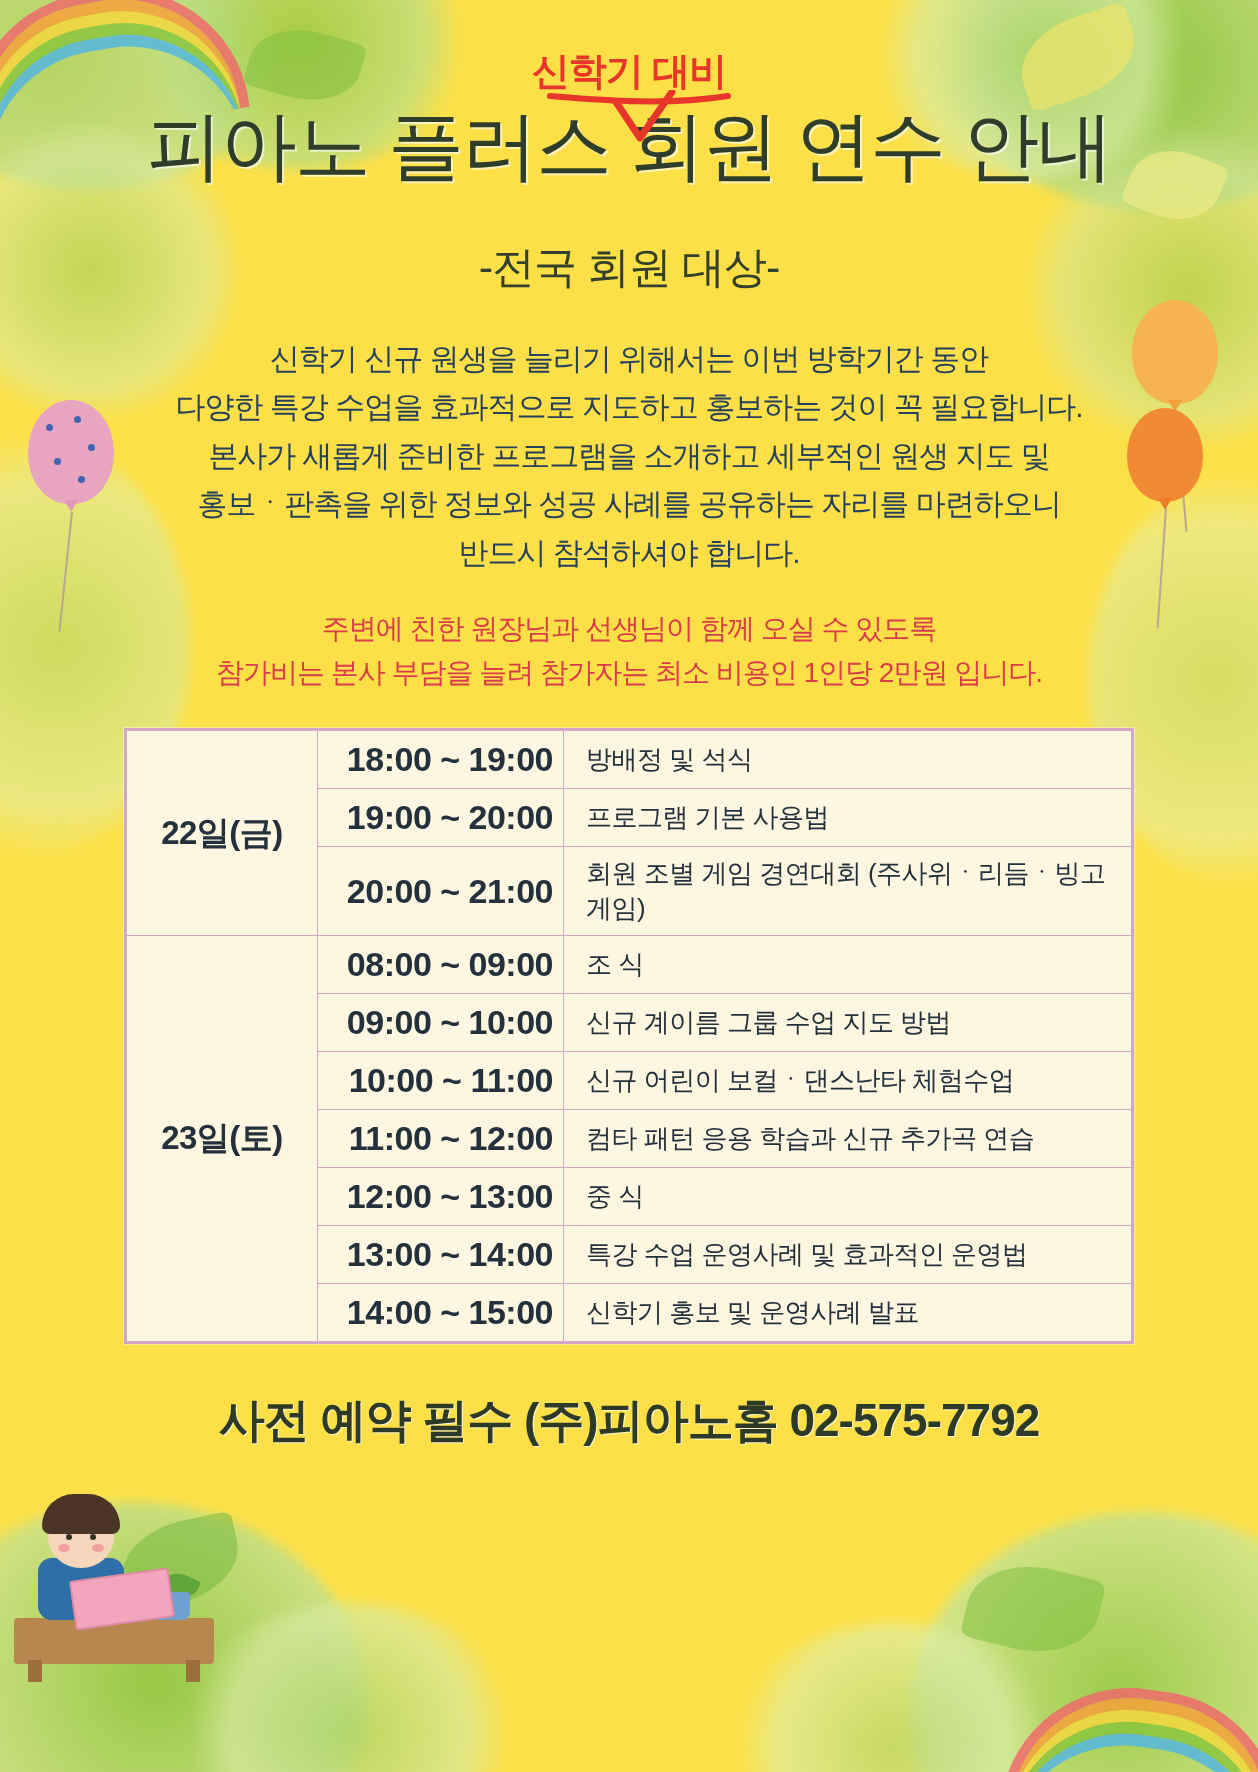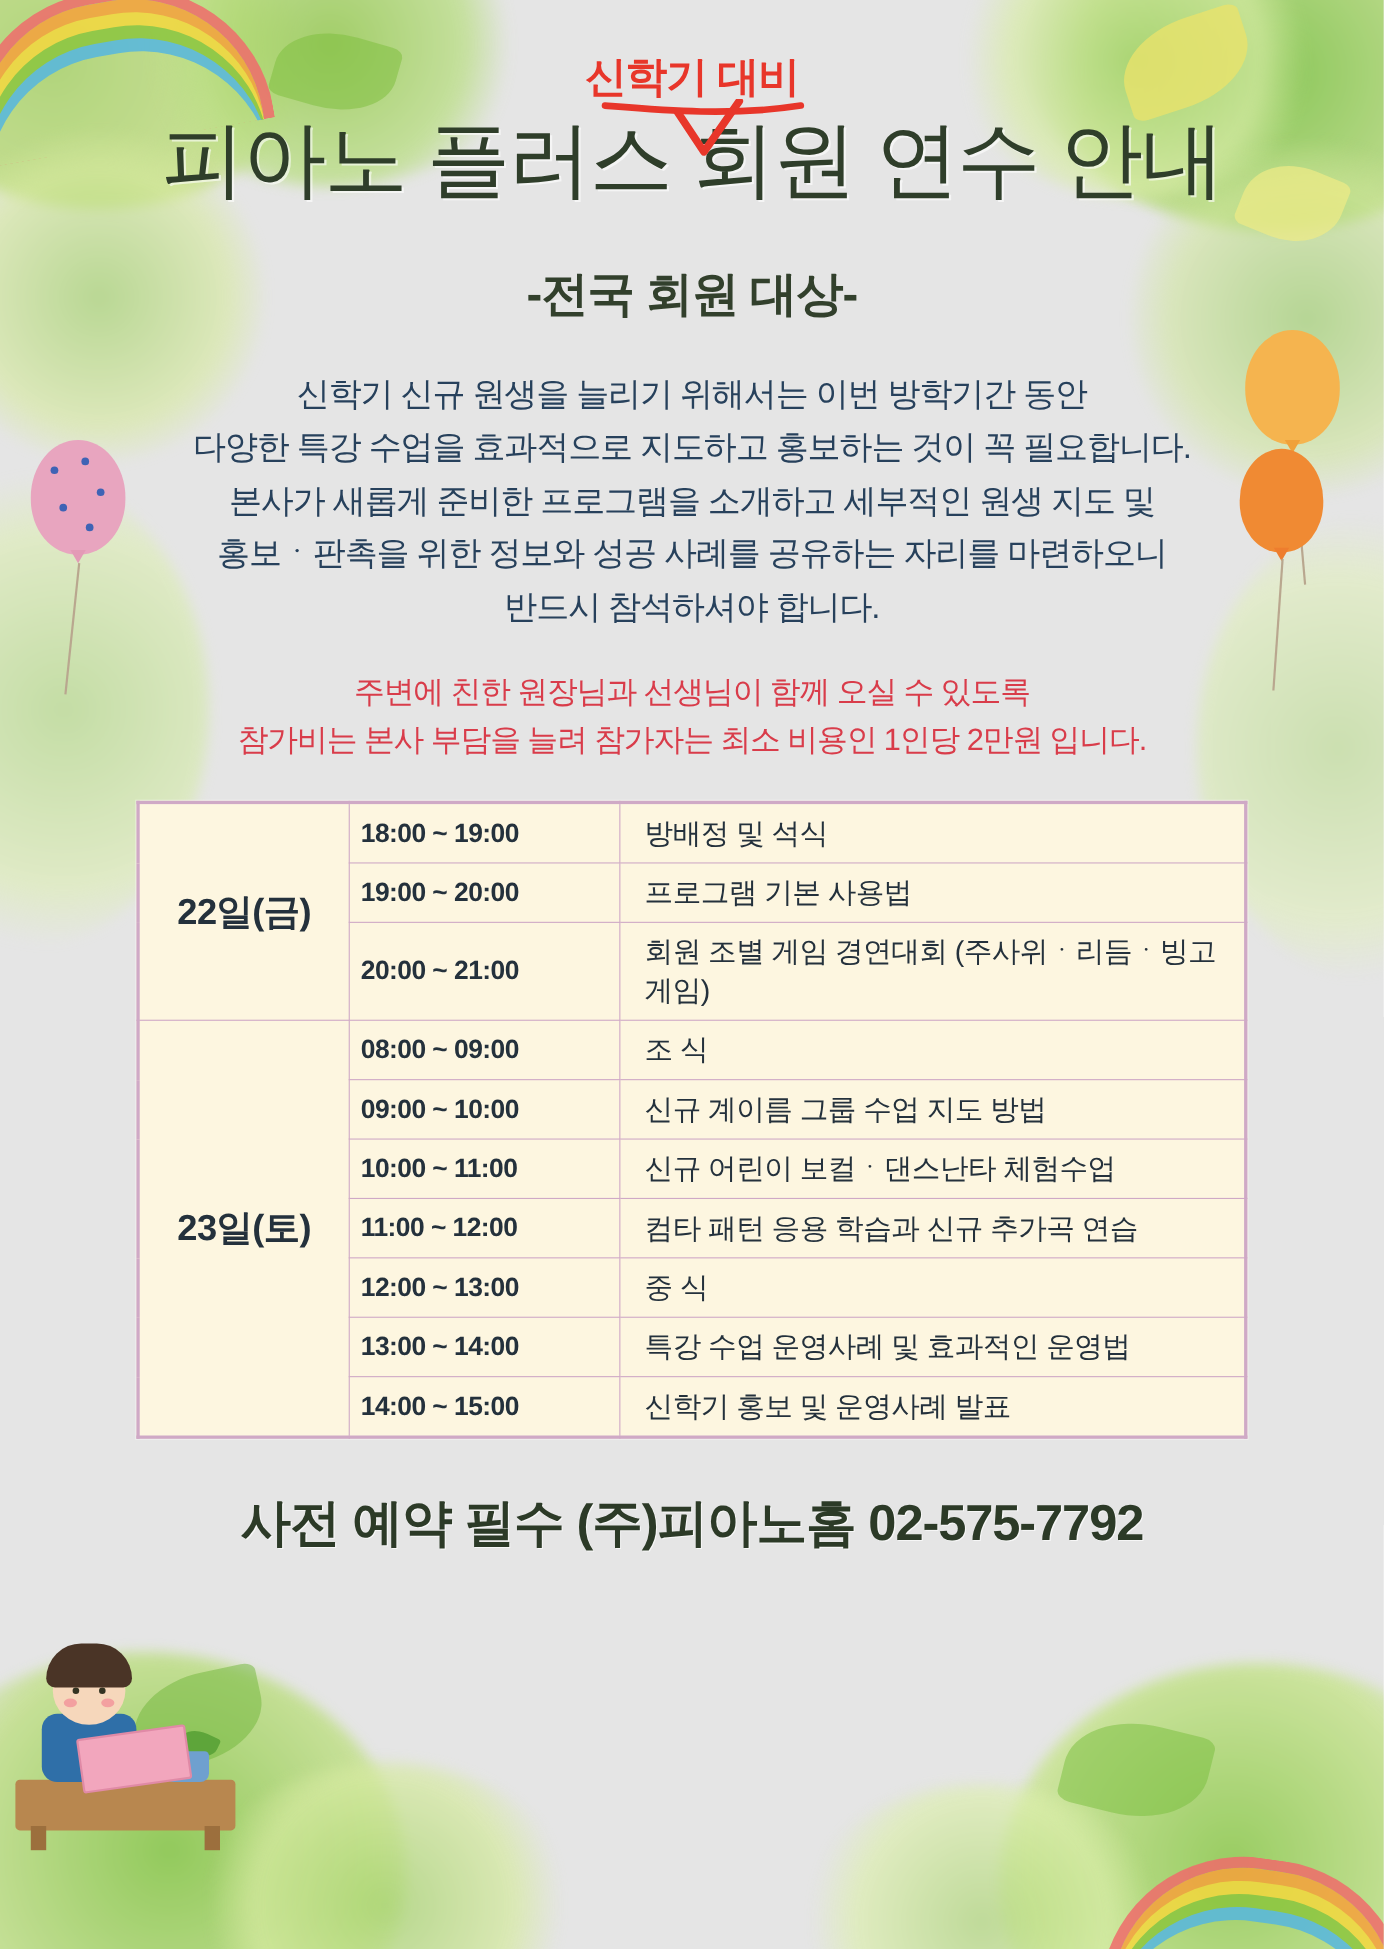--- a/index.html
+++ b/index.html
@@ -12,21 +12,21 @@
     font-family: "Liberation Sans", sans-serif;
     background: #ffffff;
     position: relative;
     overflow: hidden;
   }
 
   
   .poster {
     position: absolute;
     inset: 0;
-    background: #e5e5e5;
+    background: #fde047;
     overflow: hidden;
   }
 
   .bg-blob {
     position: absolute;
     border-radius: 50%;
     filter: blur(6px);
     opacity: 0.85;
   }
 
@@ -170,21 +170,21 @@
     letter-spacing: -2px;
     margin-top: 14px;
     line-height: 1.1;
     text-shadow: 2px 2px 0 rgba(255,255,255,.6);
   }
   .subtitle {
     font-size: 43px;
     color: #32402c;
     letter-spacing: -1px;
     margin-top: 32px;
-    font-weight: 700;
+    font-weight: 400;
   }
 
   .meta {
     margin-top: 40px;
     color: #1f3b57;
     font-size: 37px;
     line-height: 1.55;
     letter-spacing: -1px;
     font-weight: 600;
   }
@@ -224,23 +224,23 @@
   }
   .schedule td.day {
     width: 170px;
     font-size: 33px;
     font-weight: bold;
     text-align: center;
     background: #fdf6e0;
   }
   .schedule td.time {
     width: 225px;
-    text-align: left;
+    text-align: right;
     font-weight: bold;
-    font-size: 24px;
+    font-size: 34px;
   }
   .schedule td.desc {
     text-align: left;
     padding-left: 22px;
     font-size: 26px;
   }
 
   .footer {
     margin-top: 46px;
     font-size: 46px;

